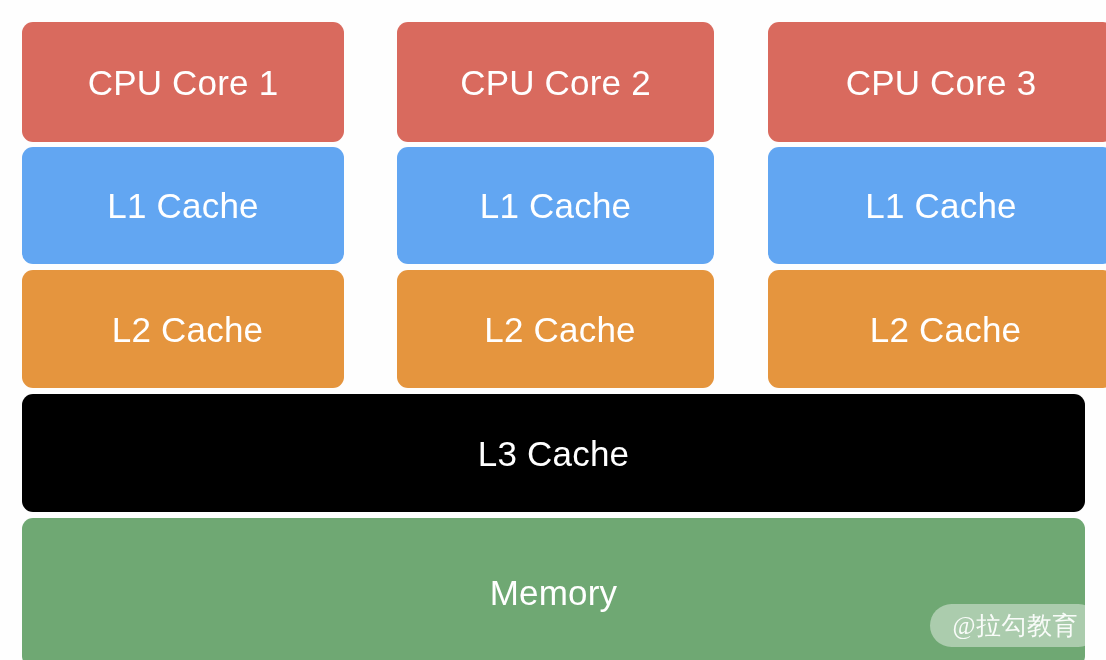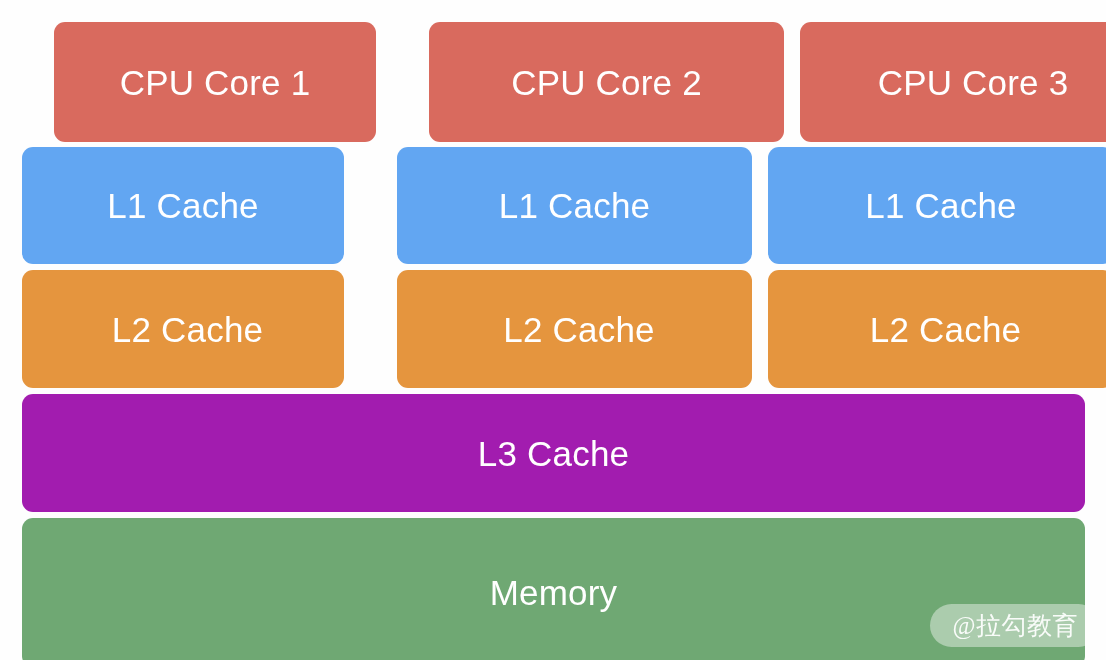--- a/index.html
+++ b/index.html
@@ -30,36 +30,36 @@
     font-size: 35px;
     font-weight: 400;
     letter-spacing: 0.2px;
     line-height: 1;
     user-select: none;
     box-sizing: border-box;
   }
 
   
   .col-1 { left: 22px;  width: 322px; }
-  .col-2 { left: 397px; width: 355px; }
+  .col-2 { left: 397px; width: 317px; }
   .col-3 { left: 768px; width: 346px; }
   .full  { left: 22px;  width: 1063px; }
 
   
   .row-core  { top: 22px;  height: 120px; }
   .row-l1    { top: 147px; height: 117px; }
   .row-l2    { top: 270px; height: 118px; }
   .row-l3    { top: 394px; height: 118px; }
   .row-mem   { top: 518px; height: 149px; }
 
   
-  .fill-core   { background: #d96a5e; margin-left: 32px; }
+  .fill-core   { background: #d96a5e; }
   .fill-l1     { background: #62a6f2; }
   .fill-l2     { background: #e5953e; padding-left: 9px; }
-  .fill-l3     { background: #a21caf; }
+  .fill-l3     { background: #000000; }
   .fill-memory { background: #6fa873; }
 
   
   #watermark {
     position: absolute;
     right: 6px;
     bottom: 13px;
     height: 43px;
     padding: 0 22px;
     border-radius: 22px;

